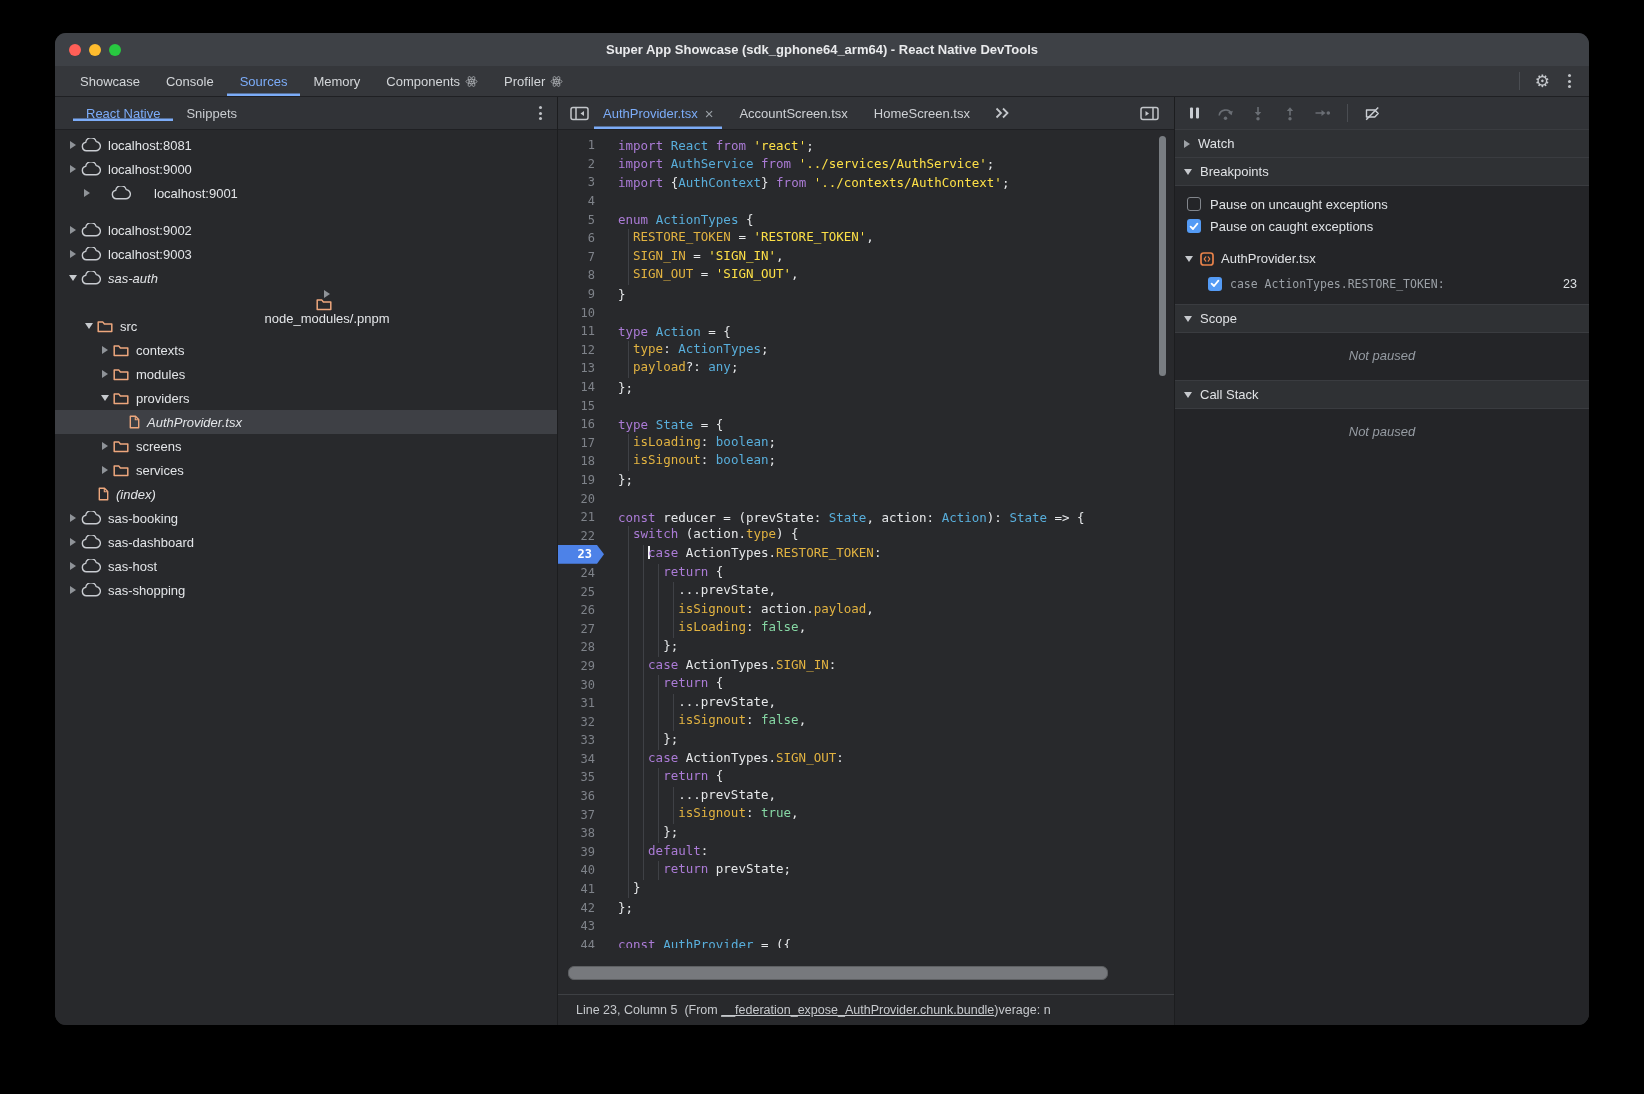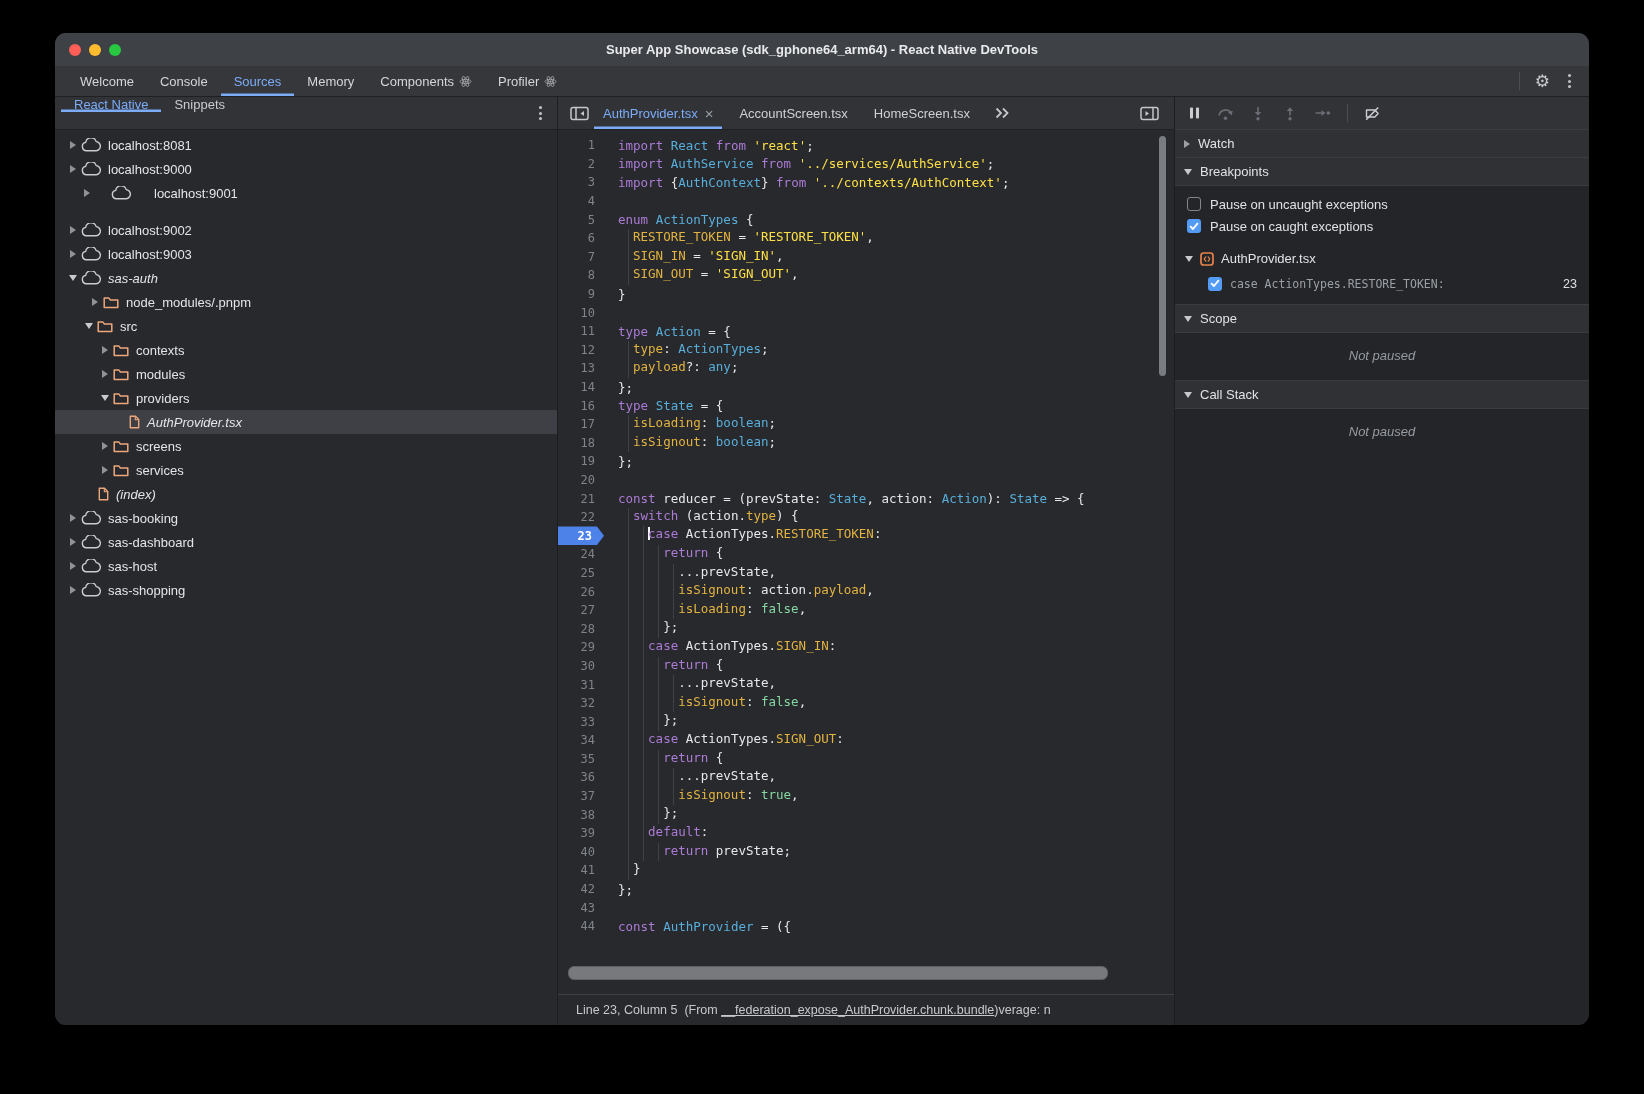--- a/index.html
+++ b/index.html
@@ -24,21 +24,21 @@
   .maintools{margin-left:auto;display:flex;align-items:center;gap:15px;padding-right:15px}
   .gear{font-size:17px;line-height:1;color:#c5c8cc;font-family:"DejaVu Sans",sans-serif}
   .kebab{display:inline-flex;flex-direction:column;gap:2.5px;align-items:center;padding:3px}
   .kebab i{width:3px;height:3px;border-radius:50%;background:#c0c3c7}
   .vdiv{width:1px;height:18px;background:#4a4d52;flex:none}
   
   .content{flex:1;display:flex;min-height:0}
   
   .navigator{width:502px;flex:none;border-right:1px solid #1c1d1f;display:flex;flex-direction:column;background:#28292c}
   .navtabs{height:32px;flex:none;background:#313337;border-bottom:1px solid #1f2023;
-           display:flex;align-items:flex-start;padding-left:6px}
+           display:flex;align-items:center;padding-left:18px}
   #navtabs-list{display:flex;align-items:stretch}
   .ntab{display:flex;align-items:center;padding:0 13px;font-size:13px;color:#c9ccd0}
   .ntab.active{color:#7cacf8;box-shadow:inset 0 -2.5px 0 0 #7cacf8}
   .navtabs .kebab{margin-left:auto;align-self:center;margin-right:12px}
   .tree{flex:1;overflow:hidden;padding-top:3px}
   .trow{height:24px;display:flex;align-items:center;font-size:13px;color:#e3e5e8;white-space:nowrap}
   .trow.sel{background:#3e4045}
   .arr{width:15px;flex:none;display:flex;justify-content:center;align-items:center}
   .tri-r{width:0;height:0;border-left:6px solid #8f9398;border-top:4.5px solid transparent;border-bottom:4.5px solid transparent}
   .tri-d{width:0;height:0;border-top:6px solid #c6c9cd;border-left:4.5px solid transparent;border-right:4.5px solid transparent}
@@ -106,21 +106,21 @@
       <span class="light red"></span>
       <span class="light yellow"></span>
       <span class="light green"></span>
     </div>
     <div class="title">Super App Showcase (sdk_gphone64_arm64) - React Native DevTools</div>
   </div>
 
   <div class="maintabs">
     <div id="maintabs-list">
         <div class="mtab">
-          <span>Welcome</span>
+          <span>Showcase</span>
         </div>
         <div class="mtab">
           <span>Console</span>
         </div>
         <div class="mtab active">
           <span>Sources</span>
         </div>
         <div class="mtab">
           <span>Memory</span>
         </div>
@@ -240,21 +240,21 @@
             <span class="arr">
               <span class="tri-d"></span>
             </span>
             <span class="ticon cloud">
               <svg width="20" height="14" viewBox="0 0 20 14" fill="none">
                 <path d="M5.4 12.7 a4.2 4.2 0 0 1 -0.7 -8.3 a5.4 5.4 0 0 1 10.5 -0.8 a3.9 3.9 0 0 1 -0.8 9.1 z" stroke="currentColor" stroke-width="1.4" stroke-linejoin="round"></path>
               </svg>
             </span>
             <span>sas-auth</span>
           </div>
-          <div class="trow" style="padding-left: 32px;">
+          <div class="trow" style="padding-left: 42px; flex-direction: column;">
             <span class="arr">
               <span class="tri-r"></span>
             </span>
             <span class="ticon folder">
               <svg width="16" height="13" viewBox="0 0 16 13" fill="none">
                 <path d="M1.2 11.6 V2.1 h4.7 l1.5 1.9 h7.4 v7.6 z" stroke="currentColor" stroke-width="1.5" stroke-linejoin="round"></path>
               </svg>
             </span>
             <span>node_modules/.pnpm</span>
           </div>
@@ -435,20 +435,21 @@
             <div class="cl"><div class="gut">5</div><div class="lt"><span class="k">enum </span><span class="t">ActionTypes</span><span class="w"> {</span></div></div>
             <div class="cl"><div class="gut">6</div><div class="lt"><span class="ig"></span><span class="p">RESTORE_TOKEN</span><span class="w"> = </span><span class="s">'RESTORE_TOKEN'</span><span class="w">,</span></div></div>
             <div class="cl"><div class="gut">7</div><div class="lt"><span class="ig"></span><span class="p">SIGN_IN</span><span class="w"> = </span><span class="s">'SIGN_IN'</span><span class="w">,</span></div></div>
             <div class="cl"><div class="gut">8</div><div class="lt"><span class="ig"></span><span class="p">SIGN_OUT</span><span class="w"> = </span><span class="s">'SIGN_OUT'</span><span class="w">,</span></div></div>
             <div class="cl"><div class="gut">9</div><div class="lt"><span class="w">}</span></div></div>
             <div class="cl"><div class="gut">10</div><div class="lt"></div></div>
             <div class="cl"><div class="gut">11</div><div class="lt"><span class="k">type </span><span class="t">Action</span><span class="w"> = {</span></div></div>
             <div class="cl"><div class="gut">12</div><div class="lt"><span class="ig"></span><span class="p">type</span><span class="w">: </span><span class="t">ActionTypes</span><span class="w">;</span></div></div>
             <div class="cl"><div class="gut">13</div><div class="lt"><span class="ig"></span><span class="p">payload</span><span class="w">?: </span><span class="t">any</span><span class="w">;</span></div></div>
             <div class="cl"><div class="gut">14</div><div class="lt"><span class="w">};</span></div></div>
+            <div class="cl"><div class="gut">15</div><div class="lt"></div></div>
             <div class="cl"><div class="gut">16</div><div class="lt"><span class="k">type </span><span class="t">State</span><span class="w"> = {</span></div></div>
             <div class="cl"><div class="gut">17</div><div class="lt"><span class="ig"></span><span class="p">isLoading</span><span class="w">: </span><span class="t">boolean</span><span class="w">;</span></div></div>
             <div class="cl"><div class="gut">18</div><div class="lt"><span class="ig"></span><span class="p">isSignout</span><span class="w">: </span><span class="t">boolean</span><span class="w">;</span></div></div>
             <div class="cl"><div class="gut">19</div><div class="lt"><span class="w">};</span></div></div>
             <div class="cl"><div class="gut">20</div><div class="lt"></div></div>
             <div class="cl"><div class="gut">21</div><div class="lt"><span class="k">const </span><span class="w">reducer = (prevState: </span><span class="t">State</span><span class="w">, action: </span><span class="t">Action</span><span class="w">): </span><span class="t">State</span><span class="w"> =&gt; {</span></div></div>
             <div class="cl"><div class="gut">22</div><div class="lt"><span class="ig"></span><span class="k">switch</span><span class="w"> (action.</span><span class="p">type</span><span class="w">) {</span></div></div>
             <div class="cl"><div class="gut bp">23</div><div class="lt"><span class="ig"></span><span class="ig"></span><span class="caret"></span><span class="k">case</span><span class="w"> ActionTypes.</span><span class="p">RESTORE_TOKEN</span><span class="w">:</span></div></div>
             <div class="cl"><div class="gut">24</div><div class="lt"><span class="ig"></span><span class="ig"></span><span class="ig"></span><span class="k">return</span><span class="w"> {</span></div></div>
             <div class="cl"><div class="gut">25</div><div class="lt"><span class="ig"></span><span class="ig"></span><span class="ig"></span><span class="ig"></span><span class="w">...prevState,</span></div></div>

